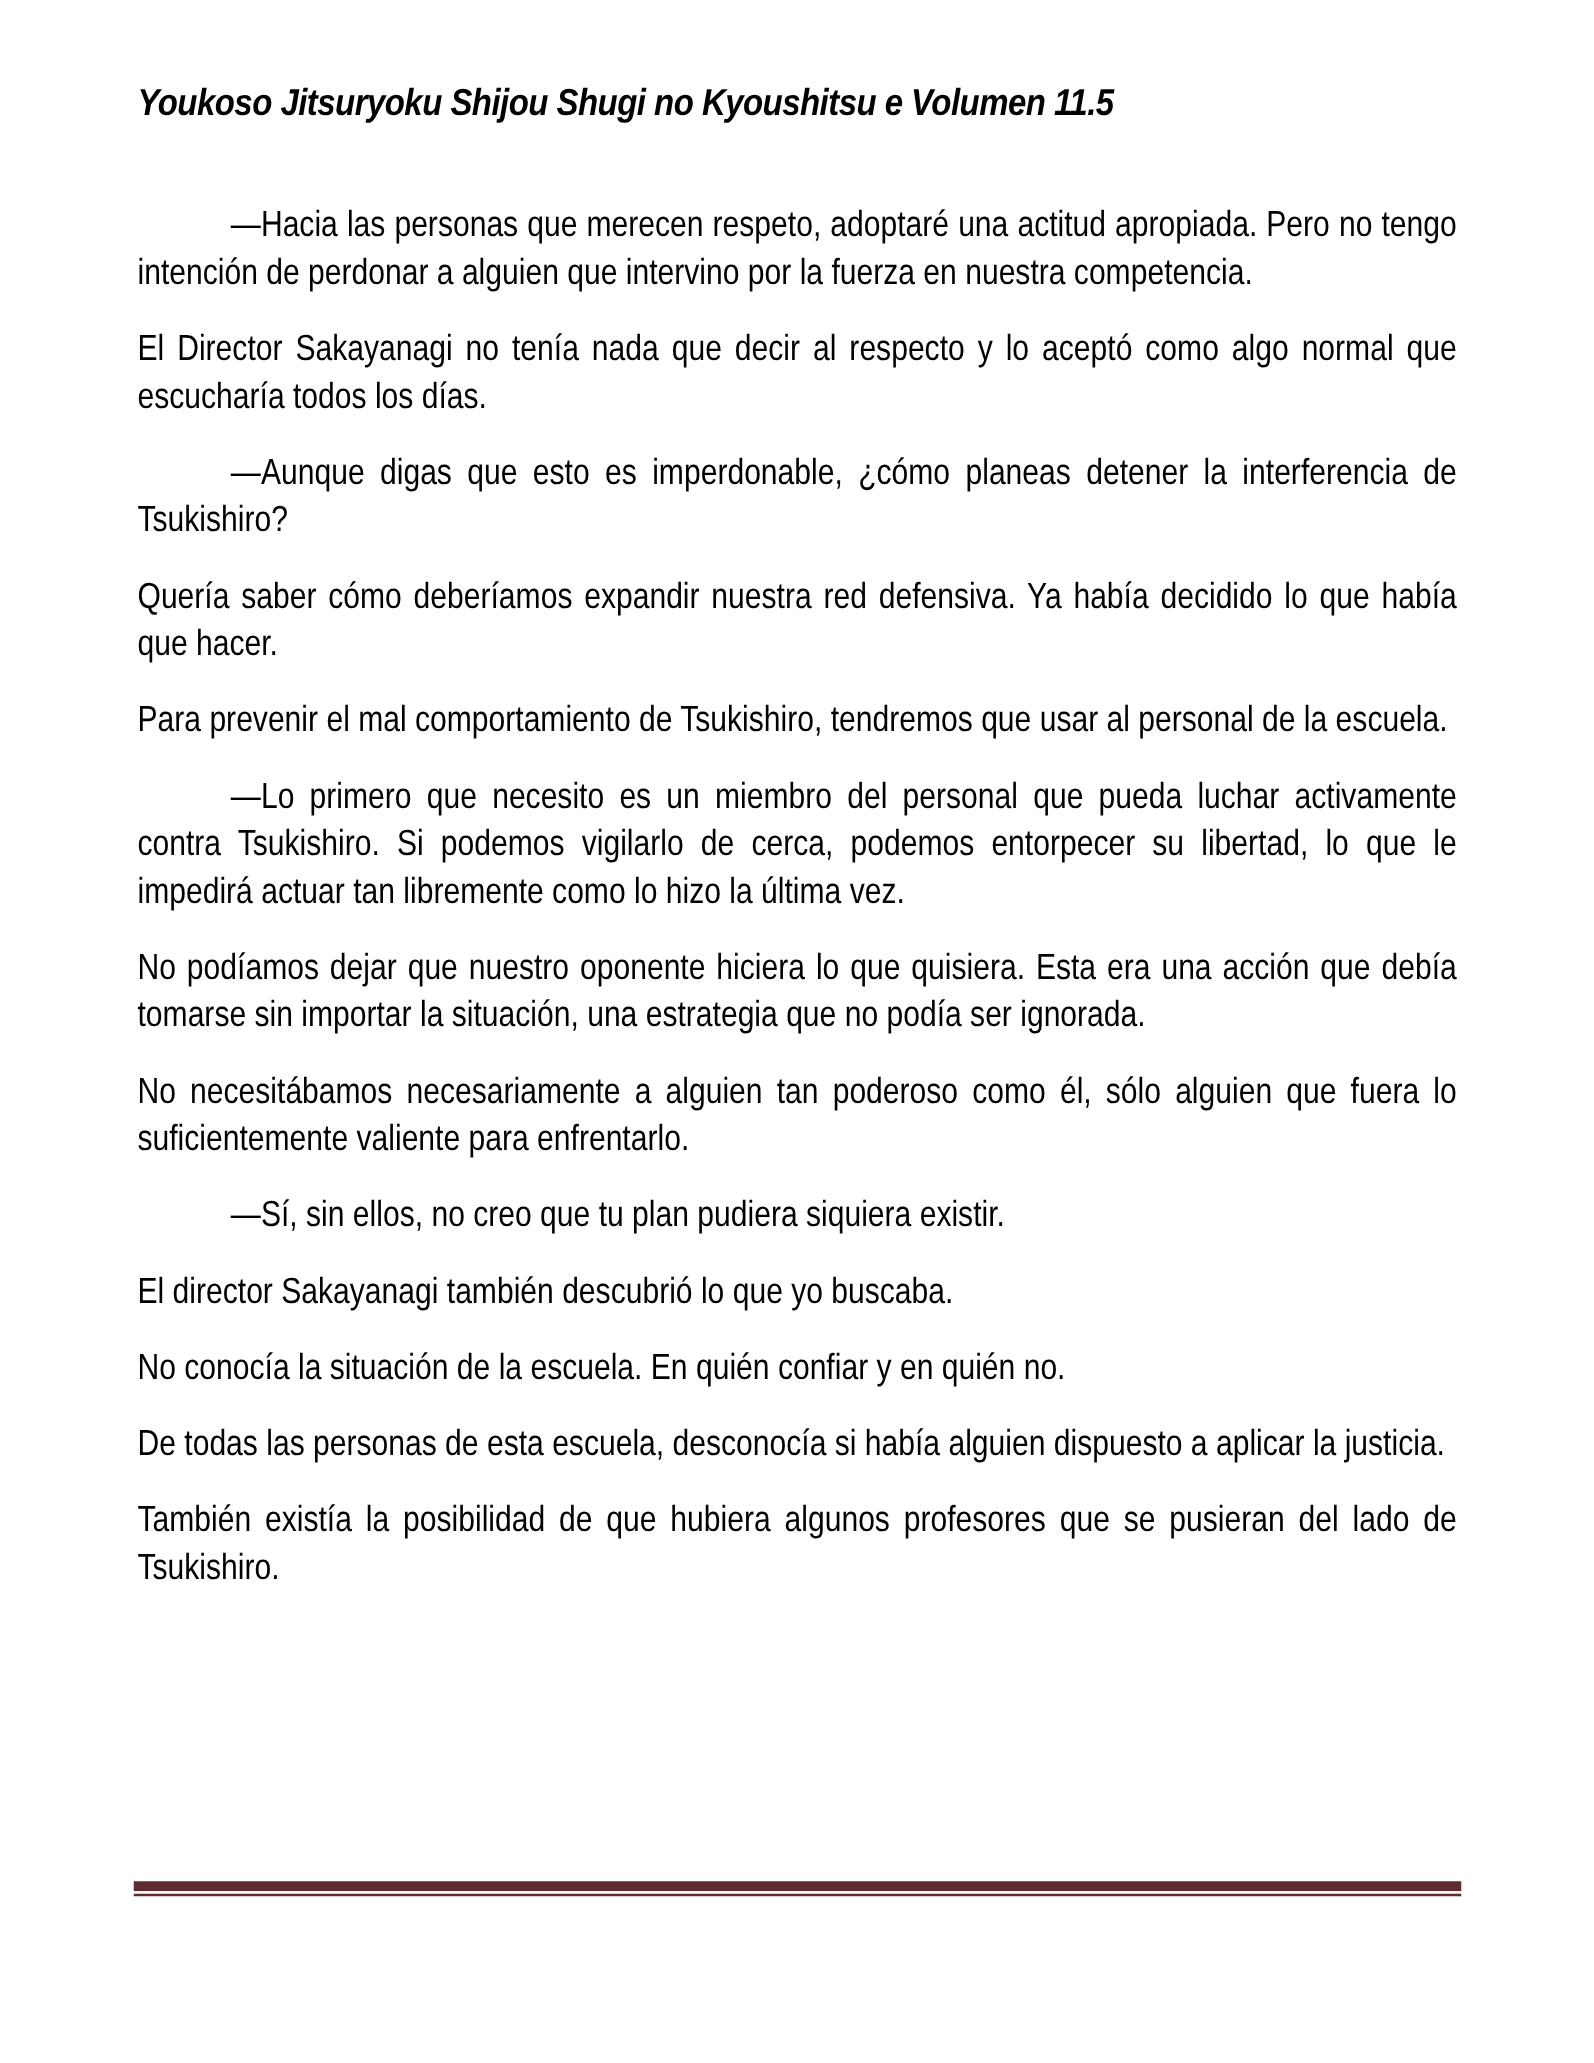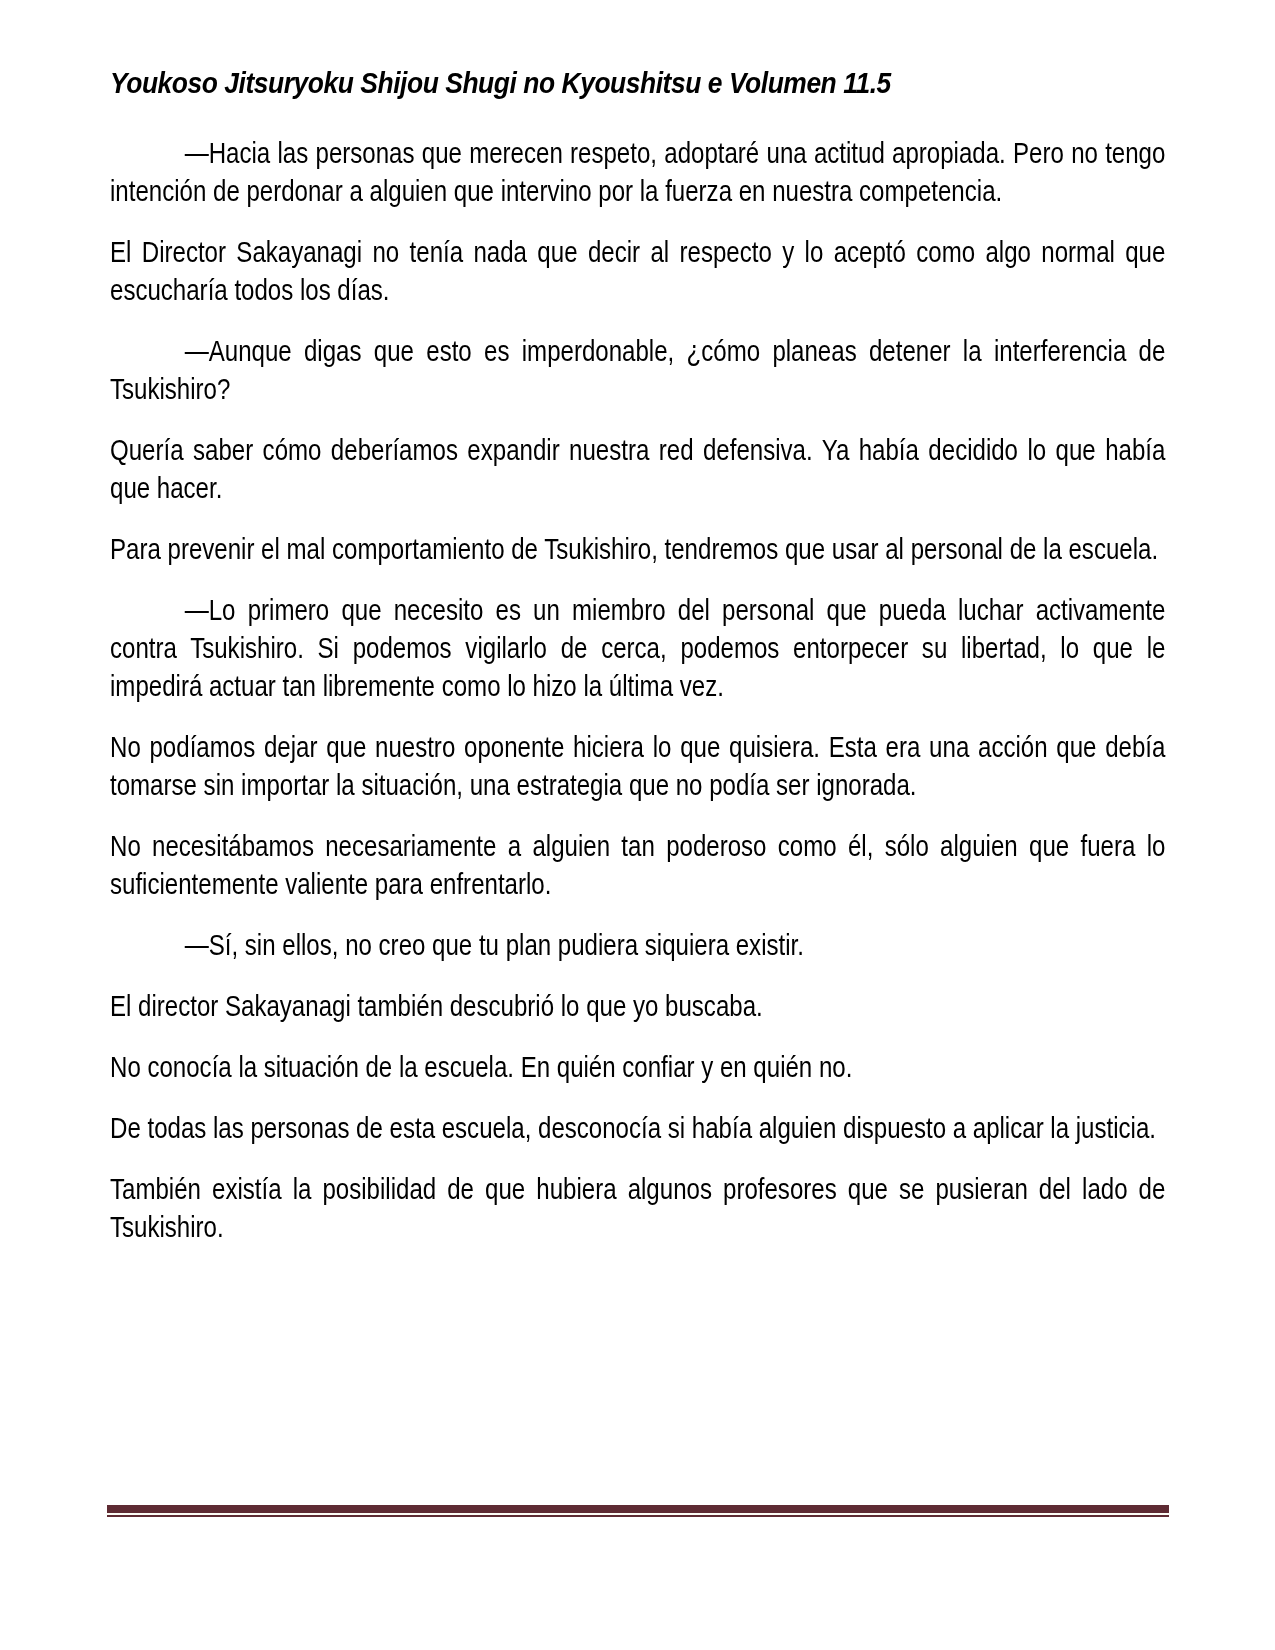--- a/index.html
+++ b/index.html
@@ -18,21 +18,21 @@
     display:inline-block;
     letter-spacing:-0.5px;
   }
   .header .brush{
     font-size:30px;
     transform:scaleX(0.88);
     transform-origin:0 50%;
   }
   
   .content{
-    position:absolute;left:110px;top:134px;width:1056px;
+    position:absolute;left:110px;top:161px;width:1056px;
   }
   .para{
     width:1272px;                    
     transform:scaleX(0.8297);        
     transform-origin:0 0;
     font-size:29px;
     line-height:38px;
     text-align:justify;
     text-justify:inter-word;
     margin:0 0 23px 0;

